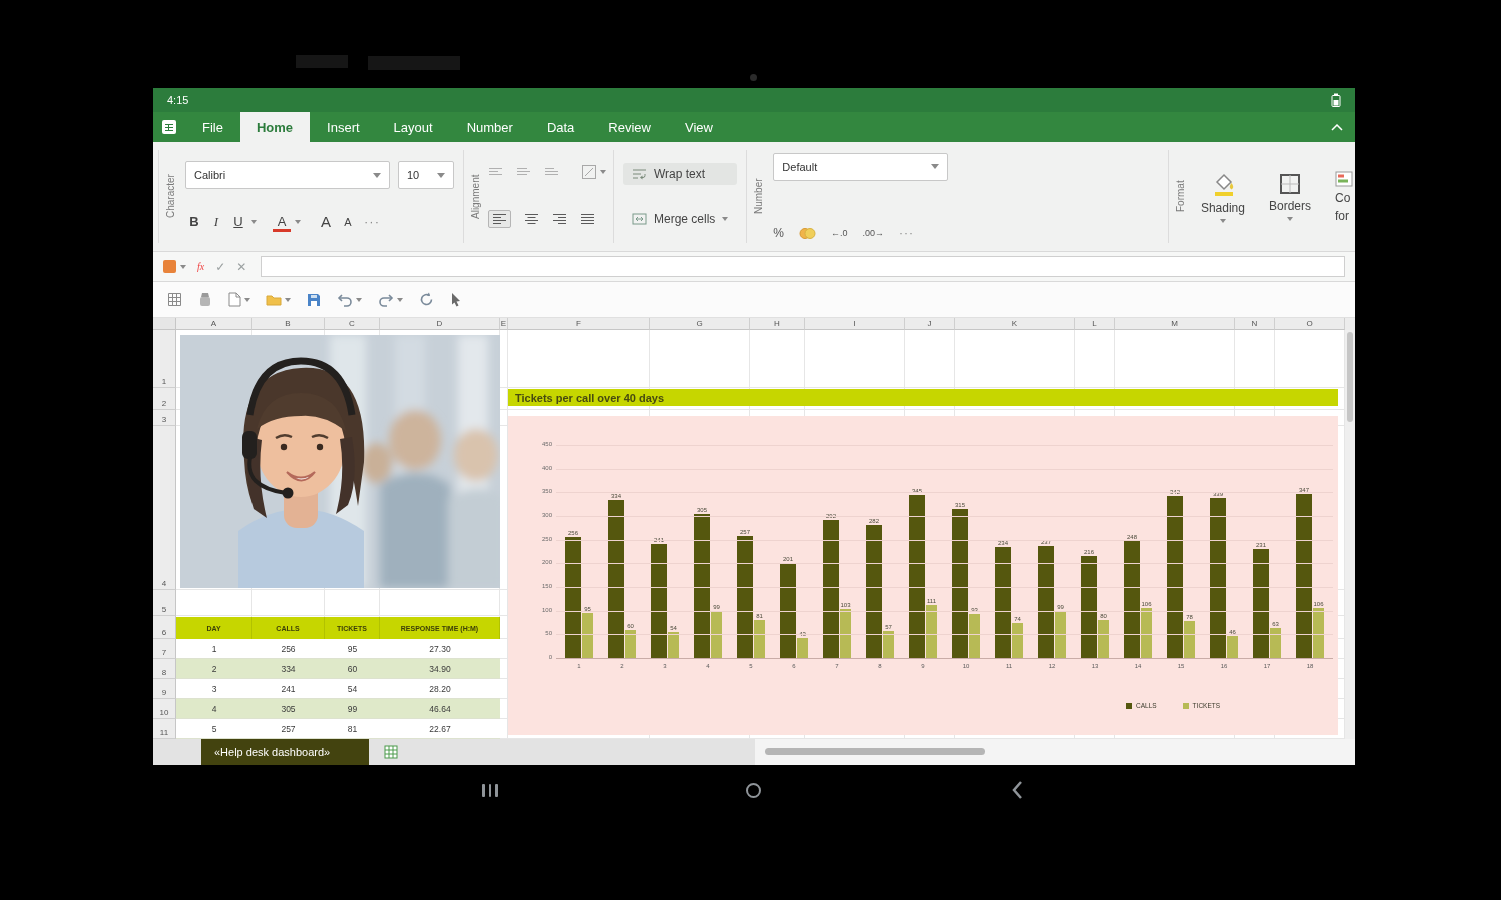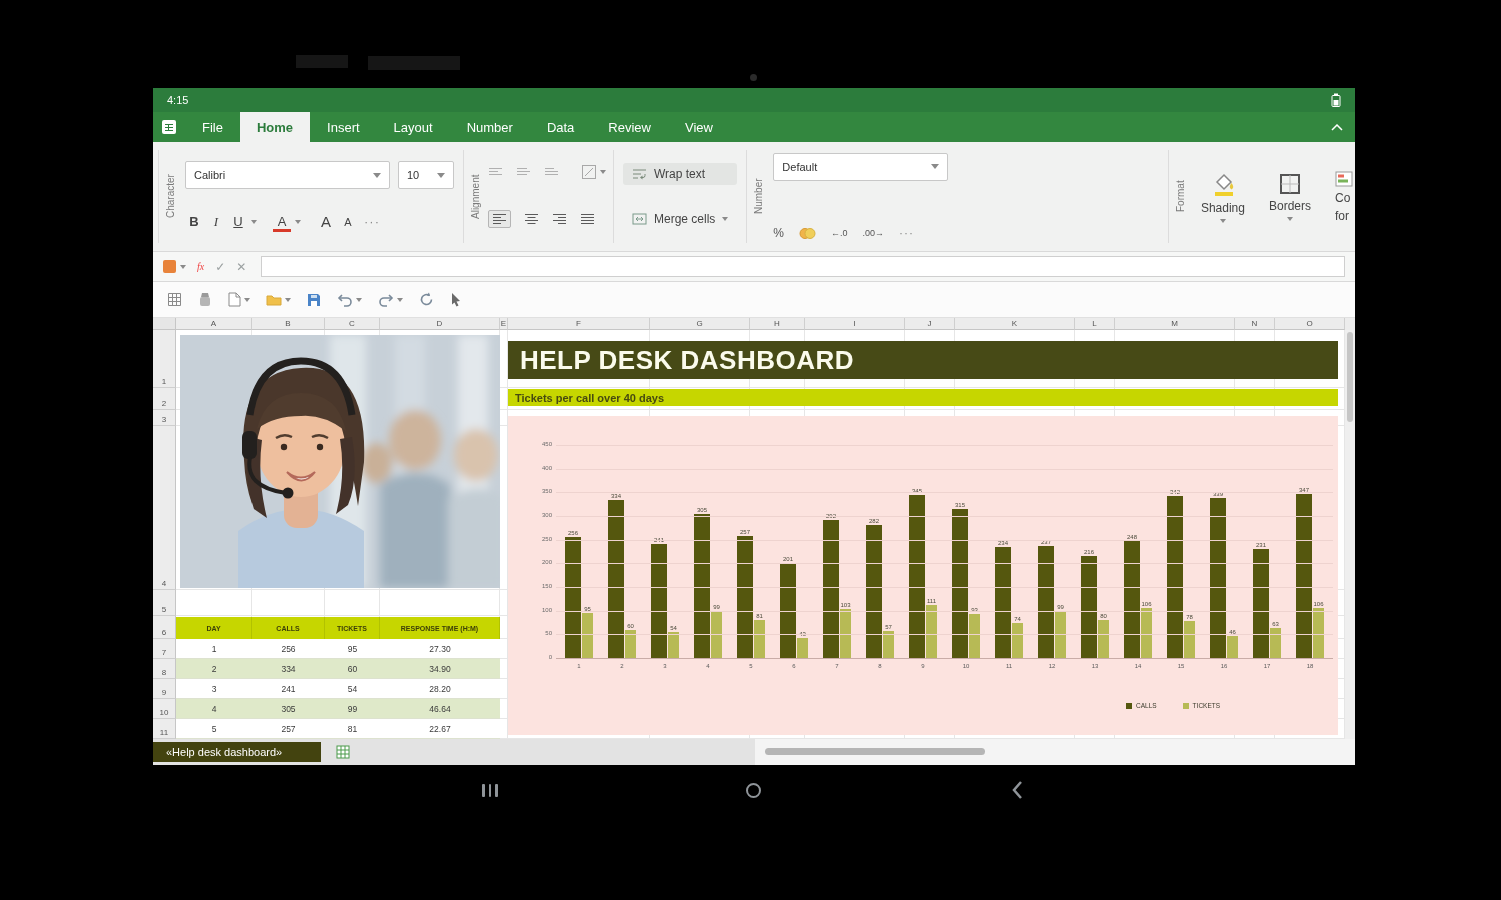--- a/index.html
+++ b/index.html
@@ -112,22 +112,22 @@
   .bar{position:relative;flex:none;}
   .blabel{position:absolute;bottom:100%;left:50%;transform:translateX(-50%);font-size:6px;color:#4a4a3a;
     margin-bottom:1px;white-space:nowrap;}
   .xlabels{position:absolute;left:48px;top:247px;width:777px;display:flex;justify-content:space-between;padding:0 4px;}
   .xtick{width:38px;text-align:center;font-size:6px;color:#5a5a5a;flex:none;}
   .legend{position:absolute;left:618px;top:286px;display:flex;gap:26px;}
   .legitem{display:flex;align-items:center;gap:4px;font-size:6.5px;color:#3a3a2a;}
   .legsq{width:6px;height:6px;flex:none;}
   
   .tabstrip{height:26px;background:#e3e3e3;display:flex;align-items:center;flex:none;position:relative;}
-  .sheettab{height:20px;background:#43430f;color:#fff;font-size:11px;display:flex;align-items:center;
-    padding:0 13px;min-width:168px;flex:none;}
+  .sheettab{height:26px;background:#43430f;color:#fff;font-size:11px;display:flex;align-items:center;
+    padding:0 13px;min-width:168px;flex:none;margin-left:48px;}
   .sheetlist{margin-left:15px;display:flex;align-items:center;}
   .hscroll-area{position:absolute;left:602px;right:0;top:0;bottom:0;background:#f4f4f4;}
   .hthumb{position:absolute;left:10px;top:9px;width:220px;height:7px;border-radius:4px;background:#b5b5b5;}
   
   .navzone{position:absolute;left:153px;top:773px;width:1202px;height:32px;}
   .navbtn{position:absolute;top:6px;display:flex;align-items:center;justify-content:center;width:30px;height:22px;}
   .recbar{width:2.5px;height:13px;background:#8f9499;margin:0 2px;border-radius:1px;}
   .ring{width:15px;height:15px;border:2.5px solid #8f9499;border-radius:50%;}
 </style>
 </head>
@@ -481,21 +481,20 @@
             <div class="td" style="width: 120px;">46.64</div>
           </div>
           <div class="trow">
             <div class="td" style="width: 76px;">5</div>
             <div class="td" style="width: 73px;">257</div>
             <div class="td" style="width: 55px;">81</div>
             <div class="td" style="width: 120px;">22.67</div>
           </div>
         </div>
 
-      <div class="dashtitle">HELP DESK DASHBOARD</div>
       <div class="dashsub">Tickets per call over 40 days</div>
       <div class="chart" id="chart">
         <div class="plot" id="plot">
           <div class="bars" id="bars">
               <div class="bgroup">
                 <div class="bar" style="height: 121.173px; width: 16px; background: rgb(85, 87, 14);">
                   <div class="blabel">256</div>
                 </div>
                 <div class="bar" style="height: 44.9667px; width: 11px; background: rgb(183, 186, 85);">
                   <div class="blabel">95</div>

